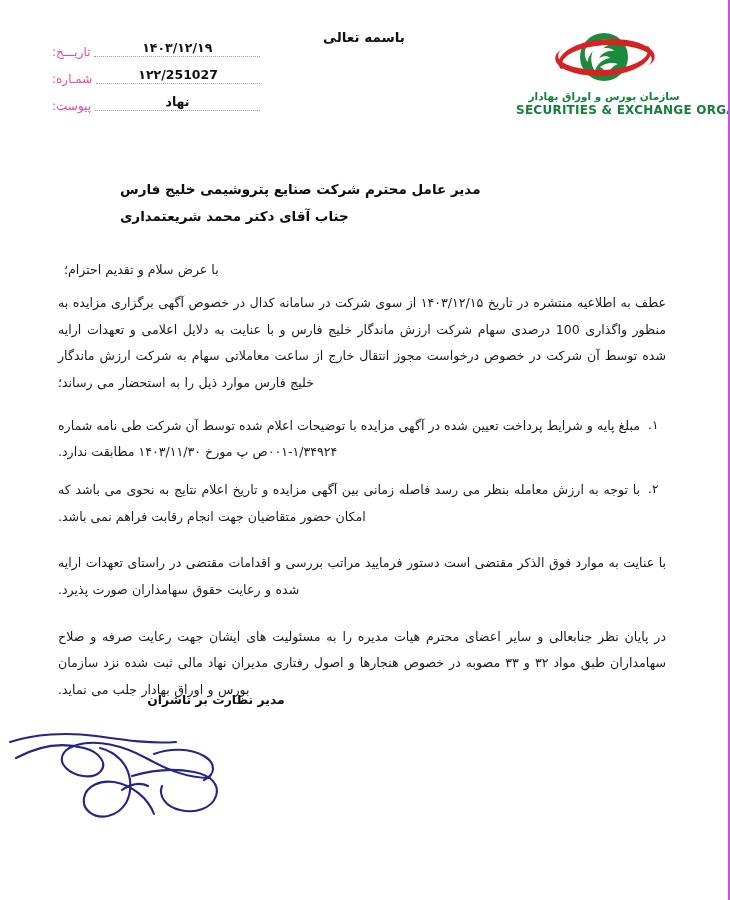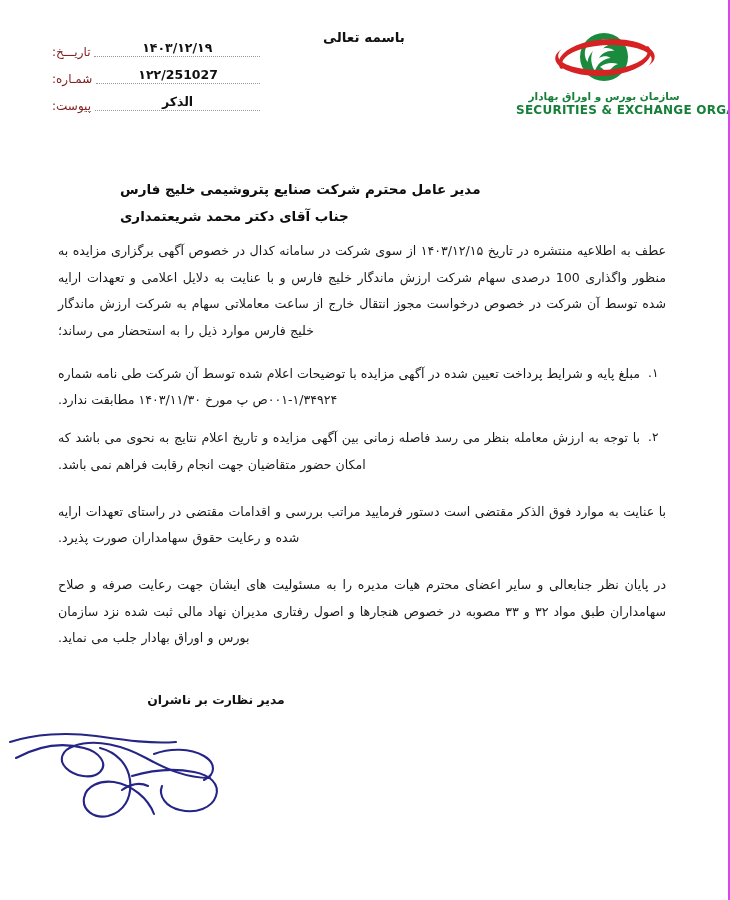--- a/index.html
+++ b/index.html
@@ -49,21 +49,21 @@
     width: 212px;
   }
   .meta-row {
     display: flex;
     flex-direction: row-reverse;
     align-items: flex-end;
     height: 27px;
   }
   .meta-label {
     font-size: 12px;
-    color: #7f1d1d;
+    color: #ec4899;
     font-weight: normal;
     white-space: nowrap;
     padding-bottom: 2px;
     letter-spacing: 1.1px;
   }
   .meta-dots {
     flex: 1;
     border-bottom: 1px dotted #9a9a9a;
     margin: 0 4px 4px 4px;
     position: relative;
@@ -236,21 +236,21 @@
       <div class="meta-row">
         <span class="meta-label">شمـاره:</span>
         <span class="meta-dots">
           <span class="meta-value">۱۲۲/251027</span>
         </span>
       </div>
 
       <div class="meta-row">
         <span class="meta-label">پیوست:</span>
         <span class="meta-dots">
-          <span class="meta-value">الذکر</span>
+          <span class="meta-value">نهاد</span>
         </span>
       </div>
 
     </div>
 
     <div class="logo-block">
       <svg class="logo-mark" viewBox="0 0 252 124" aria-hidden="true">
 
         <circle cx="126" cy="62" r="48" fill="#1a8a3c"></circle>
 
@@ -266,20 +266,21 @@
 
   </div>
 
   <div class="body">
 
     <div class="addressee">
       <div class="line">مدیر عامل محترم شرکت صنایع پتروشیمی خلیج فارس</div>
       <div class="line">جناب آقای دکتر محمد شریعتمداری</div>
     </div>
 
+    <div class="salutation">با عرض سلام و تقدیم احترام؛</div>
 
     <p class="para">عطف به اطلاعیه منتشره در تاریخ ۱۴۰۳/۱۲/۱۵ از سوی شرکت در سامانه کدال در خصوص آگهی برگزاری مزایده به منظور واگذاری 100 درصدی سهام شرکت ارزش ماندگار خلیج فارس و با عنایت به دلایل اعلامی و تعهدات ارایه شده توسط آن شرکت در خصوص درخواست مجوز انتقال خارج از ساعت معاملاتی سهام به شرکت ارزش ماندگار خلیج فارس موارد ذیل را به استحضار می رساند؛</p>
 
     <ol class="items">
       <li>
         <span class="num">۱.</span>
         <span>مبلغ پایه و شرایط پرداخت تعیین شده در آگهی مزایده با توضیحات اعلام شده توسط آن شرکت طی نامه شماره ۱/۳۴۹۲۴-۰۰۱ص پ مورخ ۱۴۰۳/۱۱/۳۰ مطابقت ندارد.</span>
       </li>
       <li>
         <span class="num">۲.</span>

